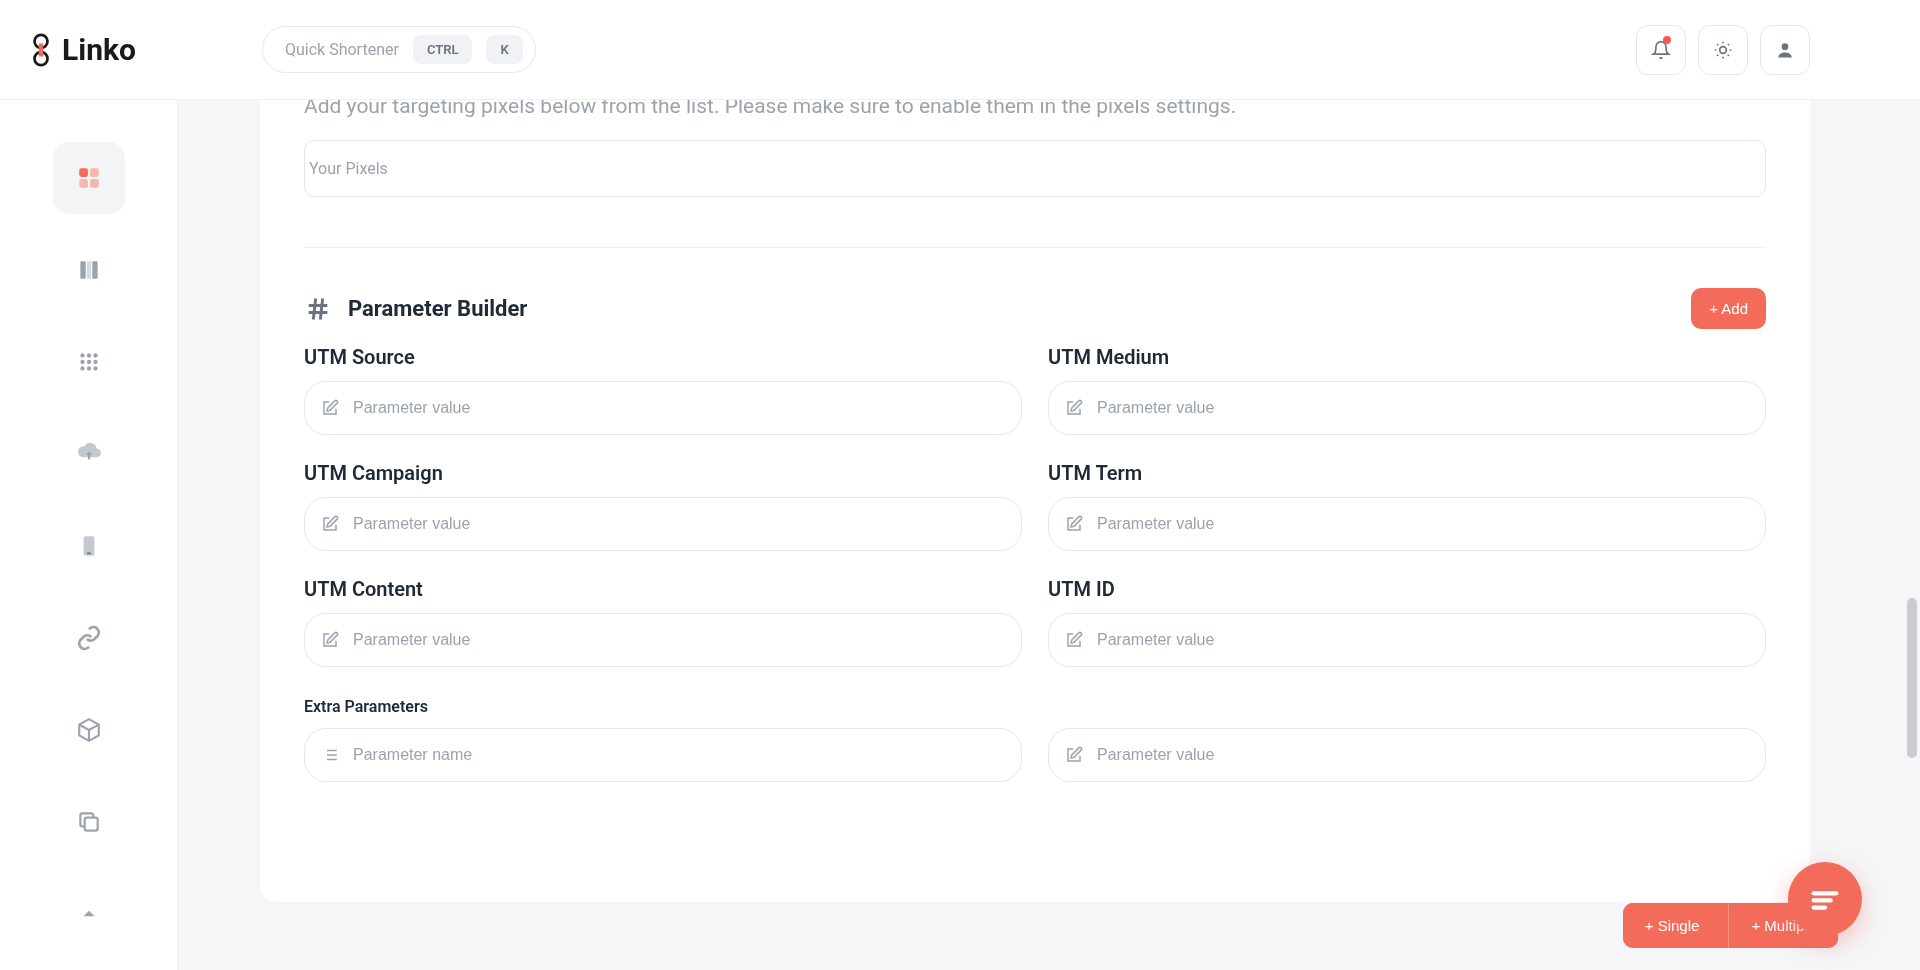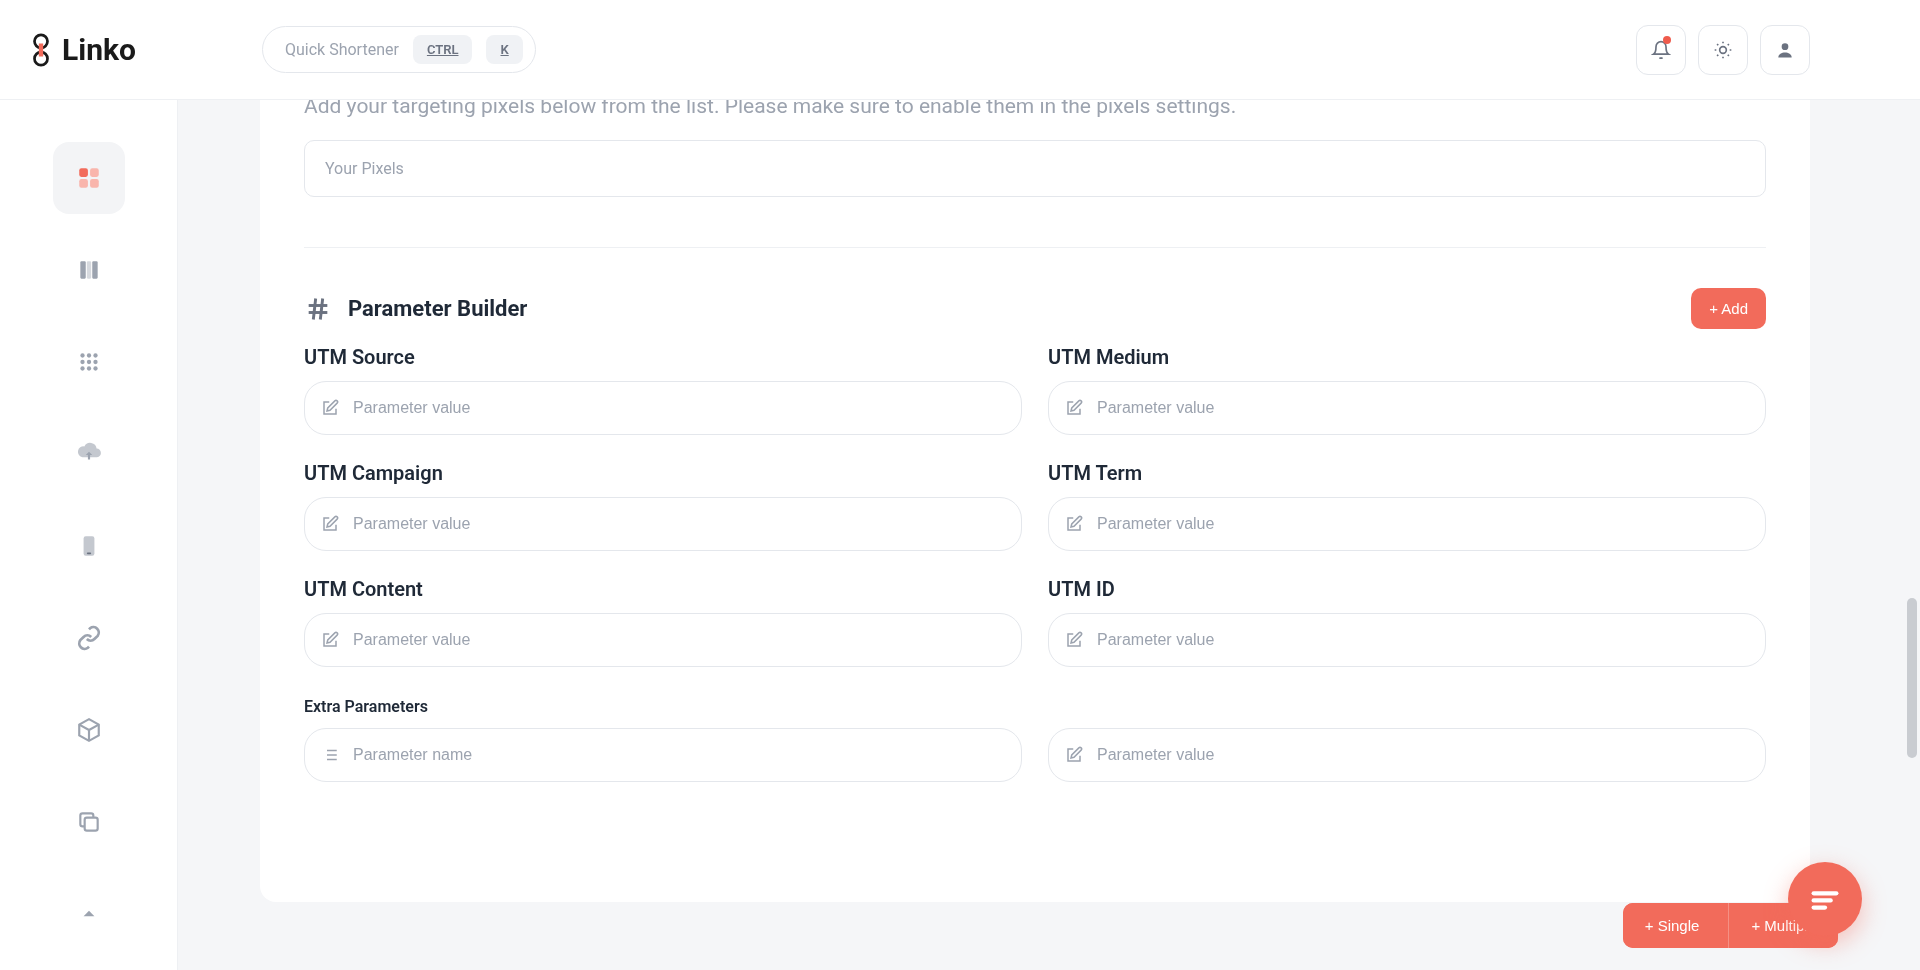--- a/index.html
+++ b/index.html
@@ -63,21 +63,20 @@
 .kbd {
   display: inline-flex;
   align-items: center;
   justify-content: center;
   background: #f0f2f5;
   color: #6b7280;
   font-size: 13px;
   font-weight: 600;
   border-radius: 8px;
   padding: 7px 14px;
-  text-decoration: underline;
 }
 .topbar-right {
   margin-left: auto;
   margin-right: 110px;
   display: flex;
   gap: 12px;
 }
 .icon-btn {
   width: 50px;
   height: 50px;
@@ -155,21 +154,21 @@
 
 .pixels-desc {
   color: #9ca3af;
   font-size: 21px;
   margin-bottom: 22px;
 }
 .input-like {
   width: 100%;
   border: 1px solid #e4e7ec;
   border-radius: 10px;
-  padding: 18px 20px;
+  padding: 18px 4px;
   color: #9ca3af;
   font-size: 16px;
   background: #ffffff;
 }
 .divider {
   height: 1px;
   background: #eef0f3;
   margin: 50px 0 40px 0;
 }
 

